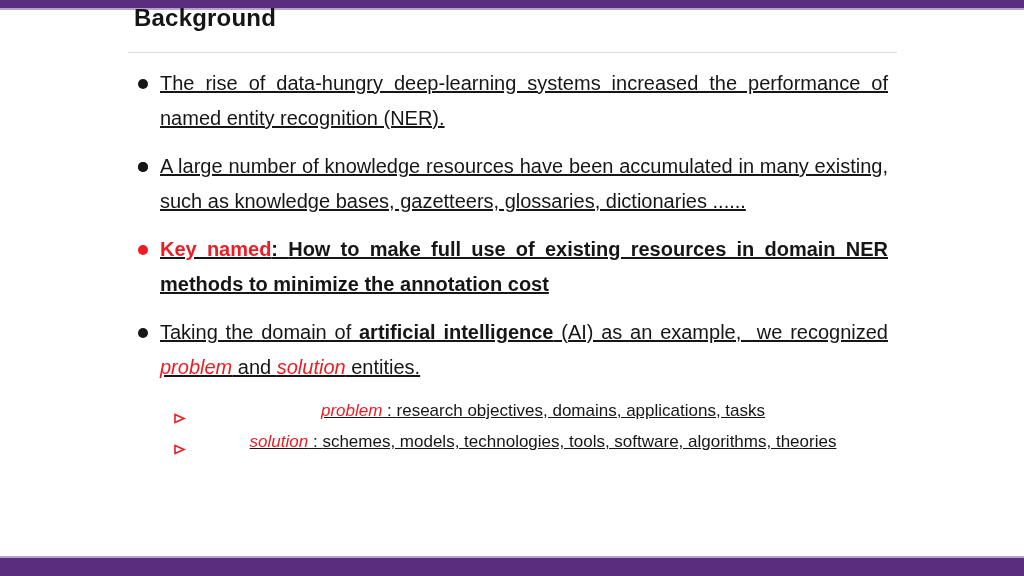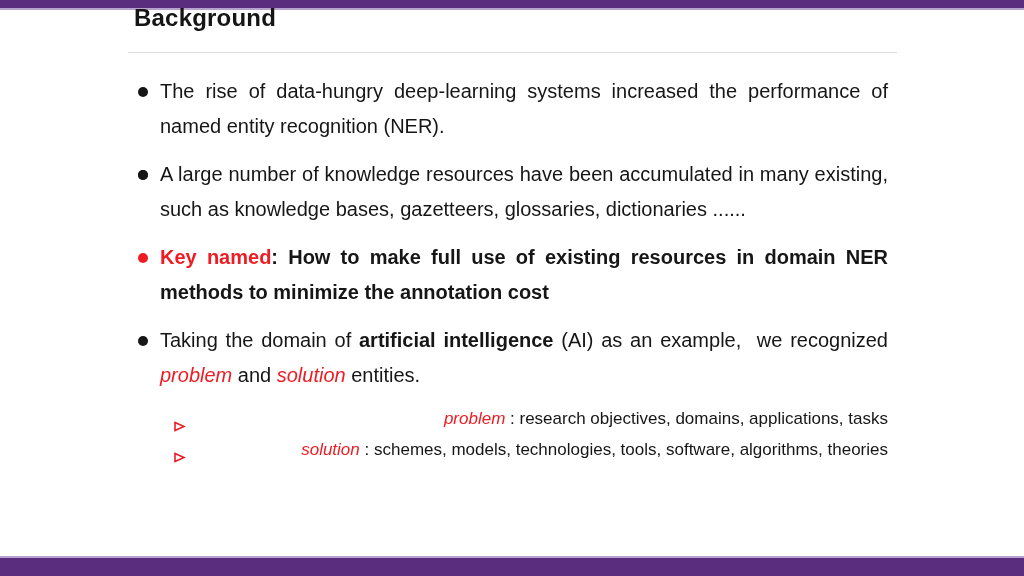--- a/index.html
+++ b/index.html
@@ -32,23 +32,24 @@
   .title-rule {
     position: absolute;
     left: 128px; top: 52px;
     width: 769px; height: 1px;
     background: #dcdcdc;
   }
 
   
   .content {
     position: absolute;
-    left: 160px; top: 74px;
+    left: 160px; top: 66px;
     width: 728px;
     color: #161616;
+    text-decoration: underline;
   }
   p.b {
     position: relative;
     font-size: 20px;
     line-height: 35px;
     text-align: justify;
     margin: 0 0 13px 0;
   }
   p.b.last-main { margin-bottom: 10px; }
   .dot {
@@ -60,21 +61,21 @@
     display: inline-block;
   }
   .dot.red { background: #ee1c23; }
 
   p.sub {
     position: relative;
     font-size: 17px;
     line-height: 31px;
     padding-left: 38px;
     margin: 0;
-    text-align: right;
+    text-align: center;
   }
   .arrow {
     position: absolute;
     left: 13px; top: 9px;
     width: 13px; height: 13px;
     display: inline-block;
   }
 
   .red-b   { color: #ee1c23; font-weight: bold; }
   .bold    { font-weight: bold; }

